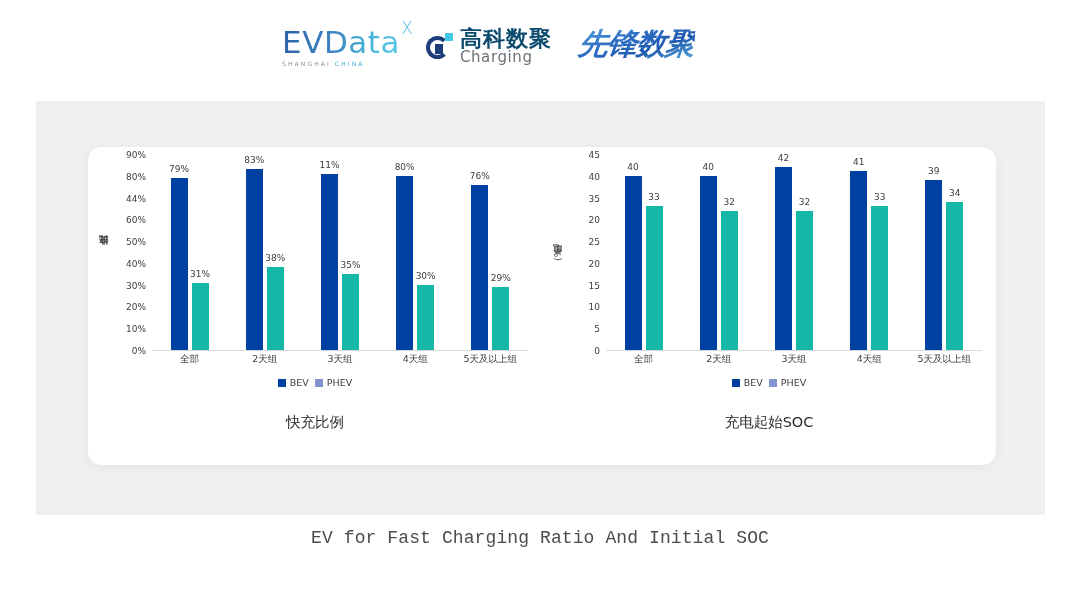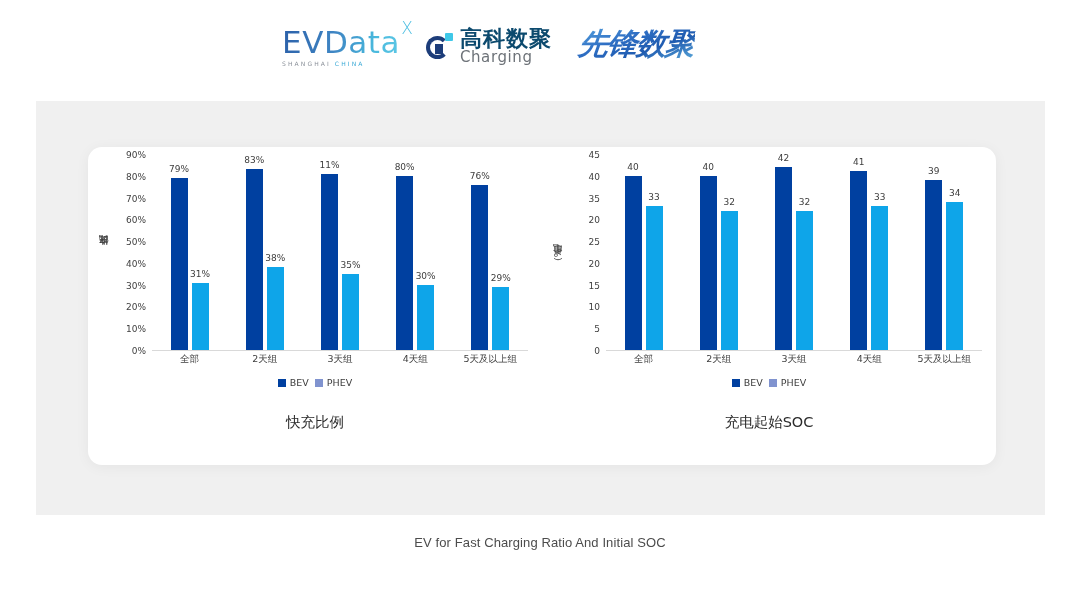--- a/index.html
+++ b/index.html
@@ -101,21 +101,21 @@
   }
   .plot {
     position: absolute; left: 64px; right: 14px; top: 0; height: 196px;
     border-bottom: 1px solid #d9d9d9;
     display: flex; align-items: flex-end; justify-content: space-around;
   }
   .group { position: relative; height: 100%; width: 17%;
            display: flex; align-items: flex-end; justify-content: center; gap: 4px; }
   .bar { position: relative; width: 17px; }
   .bar.bev  { background: #0040a0; }
-  .bar.phev { background: #0ea5e9; }
+  .bar.phev { background: #14b8a6; }
   .bar .vlabel {
     position: absolute; left: 50%; transform: translateX(-50%);
     top: -14px; font-size: 9px; color: #3d3d3d; white-space: nowrap;
     font-family: "DejaVu Sans", sans-serif;
   }
   .xlabels {
     position: absolute; left: 64px; right: 14px; top: 198px; height: 20px;
     display: flex; justify-content: space-around;
   }
   .xlabel {
@@ -138,22 +138,22 @@
     font-family: "DejaVu Sans", sans-serif;
   }
 
   
   .footer { position: absolute; left: 0; top: 528px; width: 1080px; text-align: center; }
   .footer-cn {
     font-size: 25px; font-weight: 700; color: #111111; letter-spacing: 0.4px;
     font-family: "DejaVu Sans", sans-serif;
   }
   .footer-en {
-    margin-top: 7px; font-size: 13px; color: #4c4c4c; letter-spacing: 0.1px;
-    font-family: Liberation Sans, sans-serif;
+    margin-top: 0; font-size: 18px; color: #4c4c4c; letter-spacing: 0.1px;
+    font-family: Liberation Mono, monospace;
   }
 </style>
 </head>
 <body>
 
 <div class="page">
 
   <div class="logo-bar">
 
     <div class="logo-evdata">
@@ -189,21 +189,21 @@
       <div class="chart-area">
         <div class="ylabel">快充占比</div>
         <div class="yticks">
             <div class="ytick" style="top: 196px;">0%</div>
             <div class="ytick" style="top: 174.222px;">10%</div>
             <div class="ytick" style="top: 152.444px;">20%</div>
             <div class="ytick" style="top: 130.667px;">30%</div>
             <div class="ytick" style="top: 108.889px;">40%</div>
             <div class="ytick" style="top: 87.1111px;">50%</div>
             <div class="ytick" style="top: 65.3333px;">60%</div>
-            <div class="ytick" style="top: 43.5556px;">70%</div>
+            <div class="ytick" style="top: 43.5556px;">44%</div>
             <div class="ytick" style="top: 21.7778px;">80%</div>
             <div class="ytick" style="top: 0px; margin-left: 20px;">90%</div>
           </div>
         <div class="plot">
             <div class="group">
               <div class="bar bev" style="height: 172.044px;">
                 <span class="vlabel">79%</span>
               </div>
               <div class="bar phev" style="height: 67.5111px;">
                 <span class="vlabel">31%</span>

